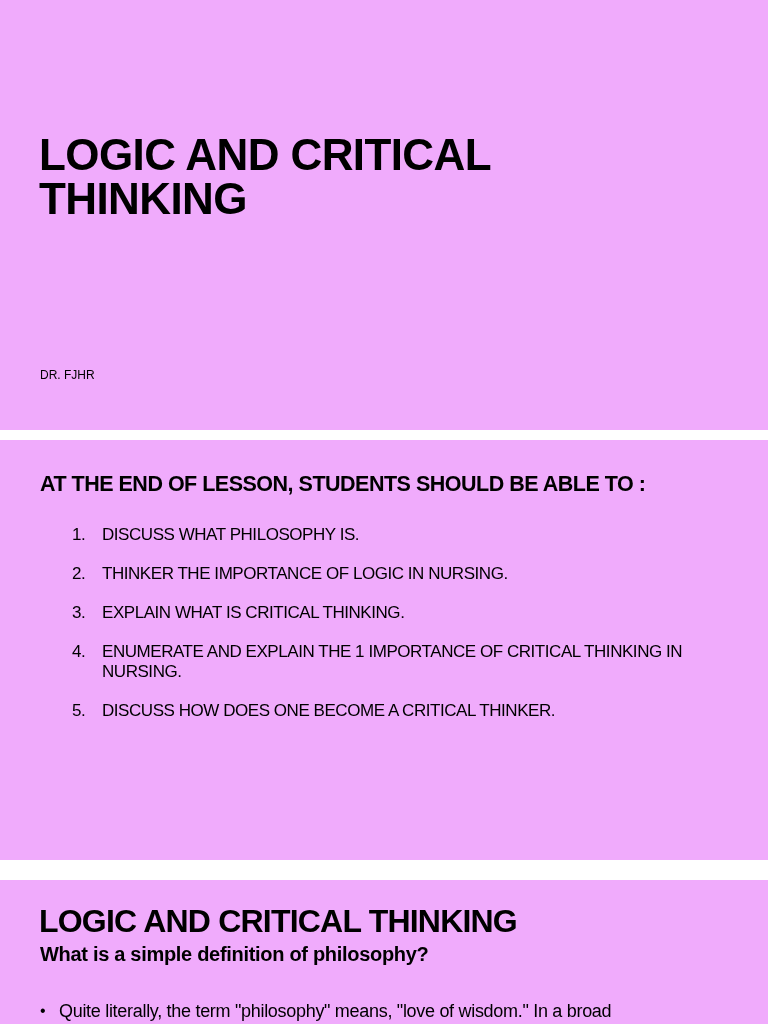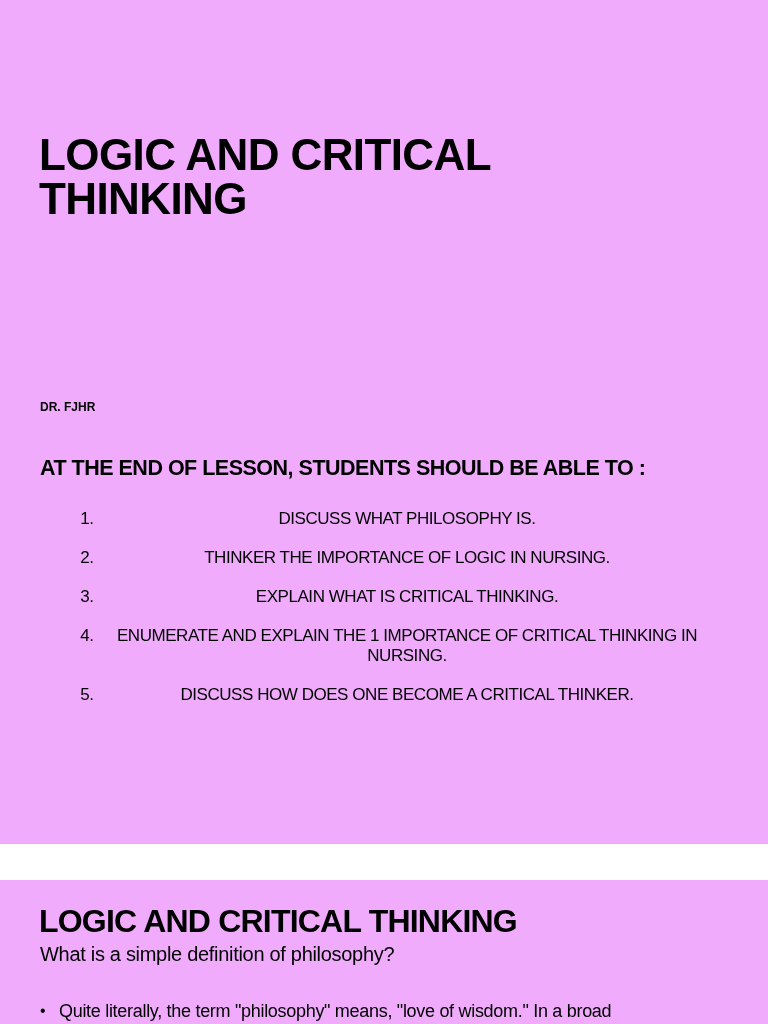--- a/index.html
+++ b/index.html
@@ -39,28 +39,28 @@
       left: 40px;
       top: 232px;
       margin: 0;
       font-size: 19px;
       line-height: 22px;
       font-weight: bold;
     }
     .author {
       position: absolute;
       left: 40px;
-      top: 400px;
+      top: 368px;
       margin: 0;
       font-size: 12px;
       line-height: 14px;
-      font-weight: bold;
+      font-weight: normal;
     }
     
-    #slide-2 { top: 424px; height: 420px; text-align: center; }
+    #slide-2 { top: 440px; height: 420px; }
     .objectives-heading {
       position: absolute;
       left: 40px;
       top: 31px;
       margin: 0;
       font-size: 21.5px;
       line-height: 26px;
       font-weight: bold;
       letter-spacing: -0.5px;
       white-space: nowrap;
@@ -102,21 +102,21 @@
       letter-spacing: -0.8px;
       white-space: nowrap;
     }
     .section-question {
       position: absolute;
       left: 40px;
       top: 62px;
       margin: 0;
       font-size: 20px;
       line-height: 24px;
-      font-weight: normal;
+      font-weight: bold;
       letter-spacing: -0.3px;
       white-space: nowrap;
     }
     .bullet-list {
       position: absolute;
       left: 40px;
       top: 120px;
       margin: 0;
       padding: 0;
       list-style: none;

